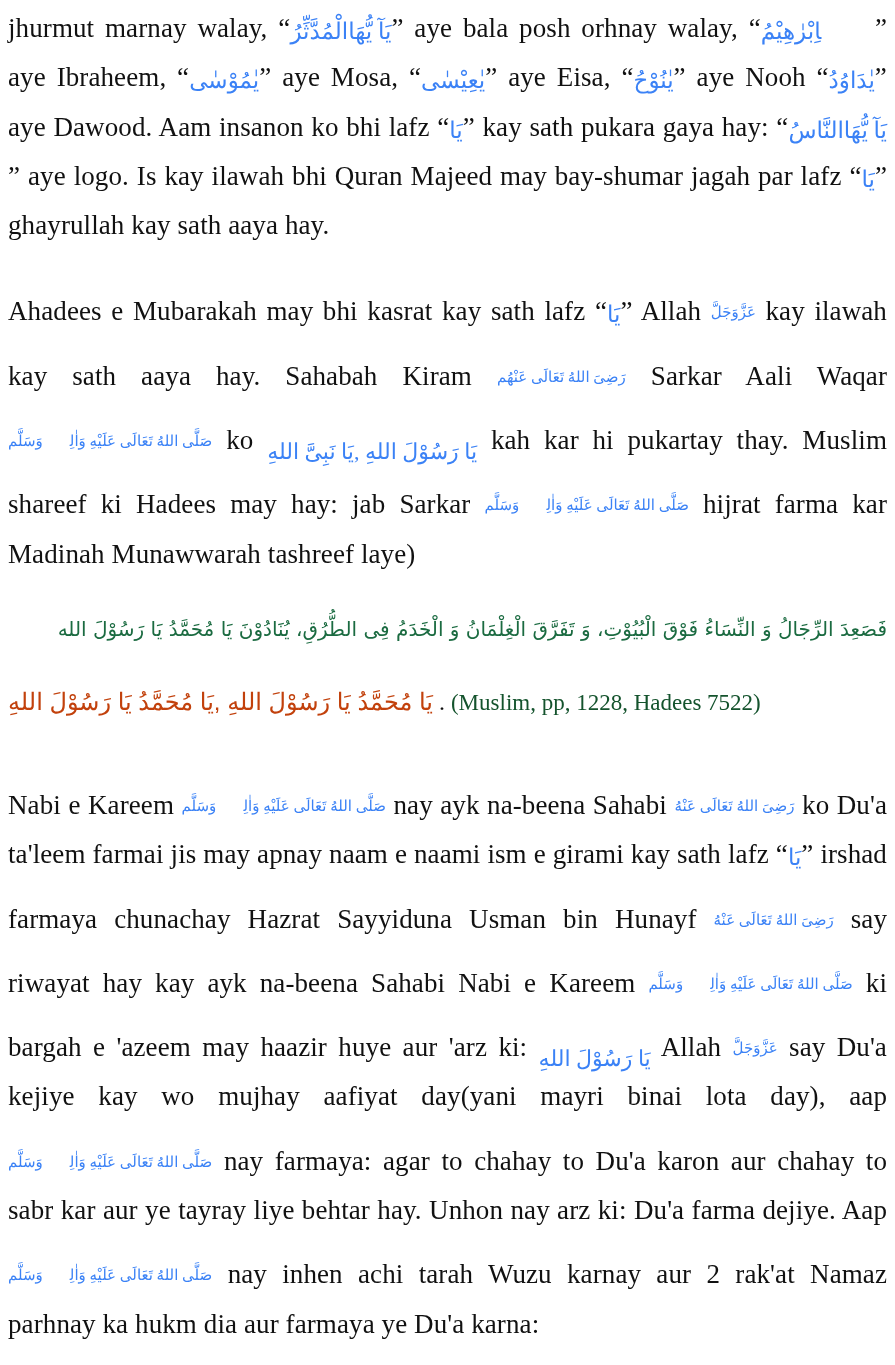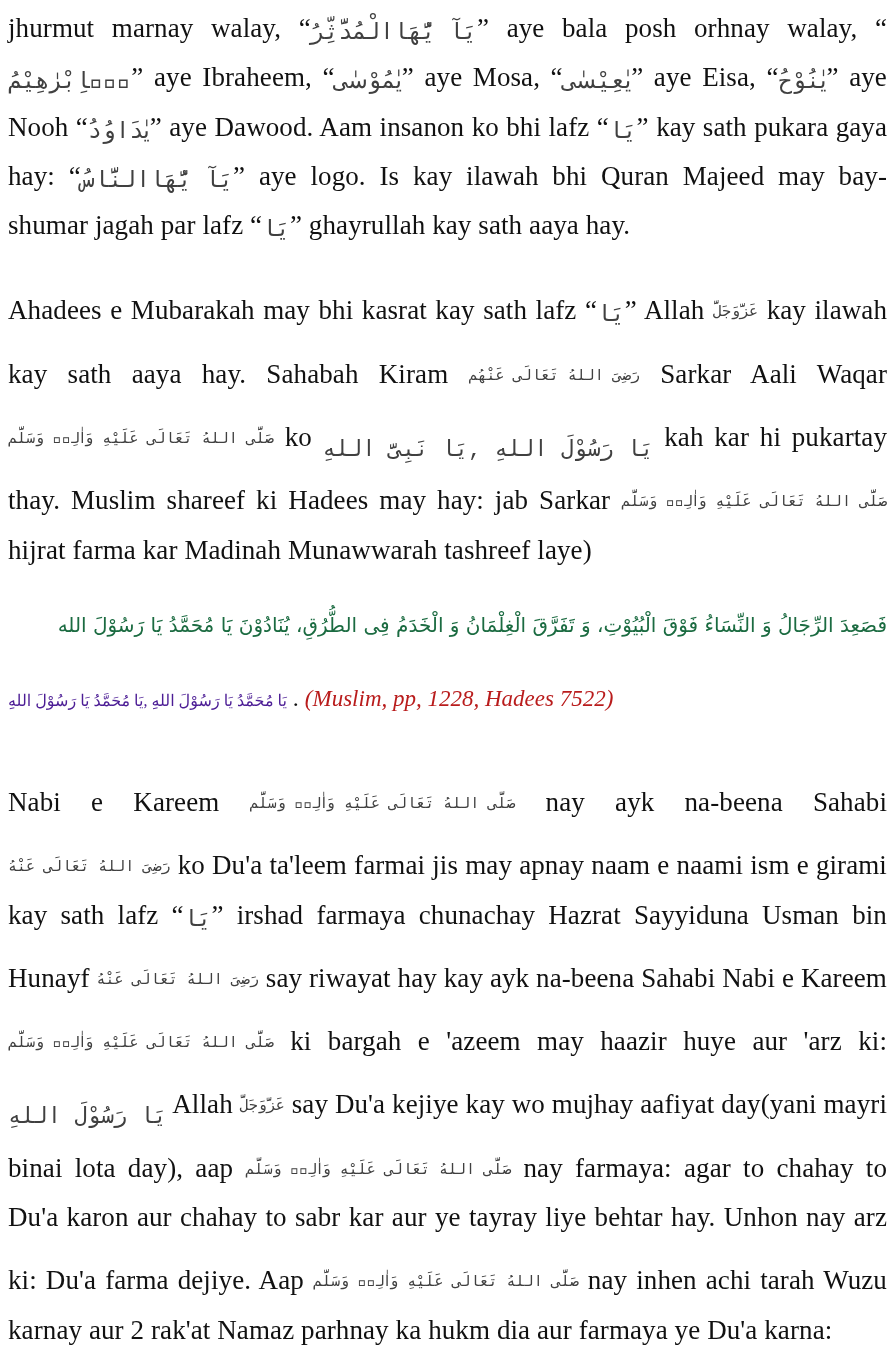--- a/index.html
+++ b/index.html
@@ -28,22 +28,22 @@
     text-align-last: left;
     font-size: 27px;
     line-height: 49.3px;
     color: #111111;
     letter-spacing: 0.1px;
   }
   .gap-sm { height: 22px; }
   .gap-md { height: 30px; }
   .gap-lg { height: 40px; }
   .ar {
-    font-family: Liberation Mono, monospace;
-    color: #404040;
+    font-family: Liberation Serif, serif;
+    color: #3b82f6;
     direction: rtl;
     unicode-bidi: isolate;
     display: inline-block;
     vertical-align: baseline;
   }
   
   .ar-word {
     font-size: 23px;
     line-height: 1;
     position: relative;
@@ -73,31 +73,30 @@
     line-height: 40px;
     white-space: nowrap;
   }
   .cite-row {
     display: flex;
     align-items: baseline;
     gap: 6px;
     line-height: 46px;
   }
   .cite-ar {
-    font-family: Liberation Serif, serif;
+    font-family: Liberation Sans, sans-serif;
     direction: rtl;
     unicode-bidi: isolate;
-    color: #4c1d95;
-    font-size: 16px;
+    color: #c2410c;
+    font-size: 24px;
     white-space: nowrap;
   }
   .cite {
-    font-style: italic;
     font-size: 23px;
-    color: #b91c1c;
+    color: #14532d;
     white-space: nowrap;
   }
   .dot {
     color: #111111;
     font-size: 24px;
   }
   .quote-mark { color: #111111; }
 </style>
 </head>
 <body>

